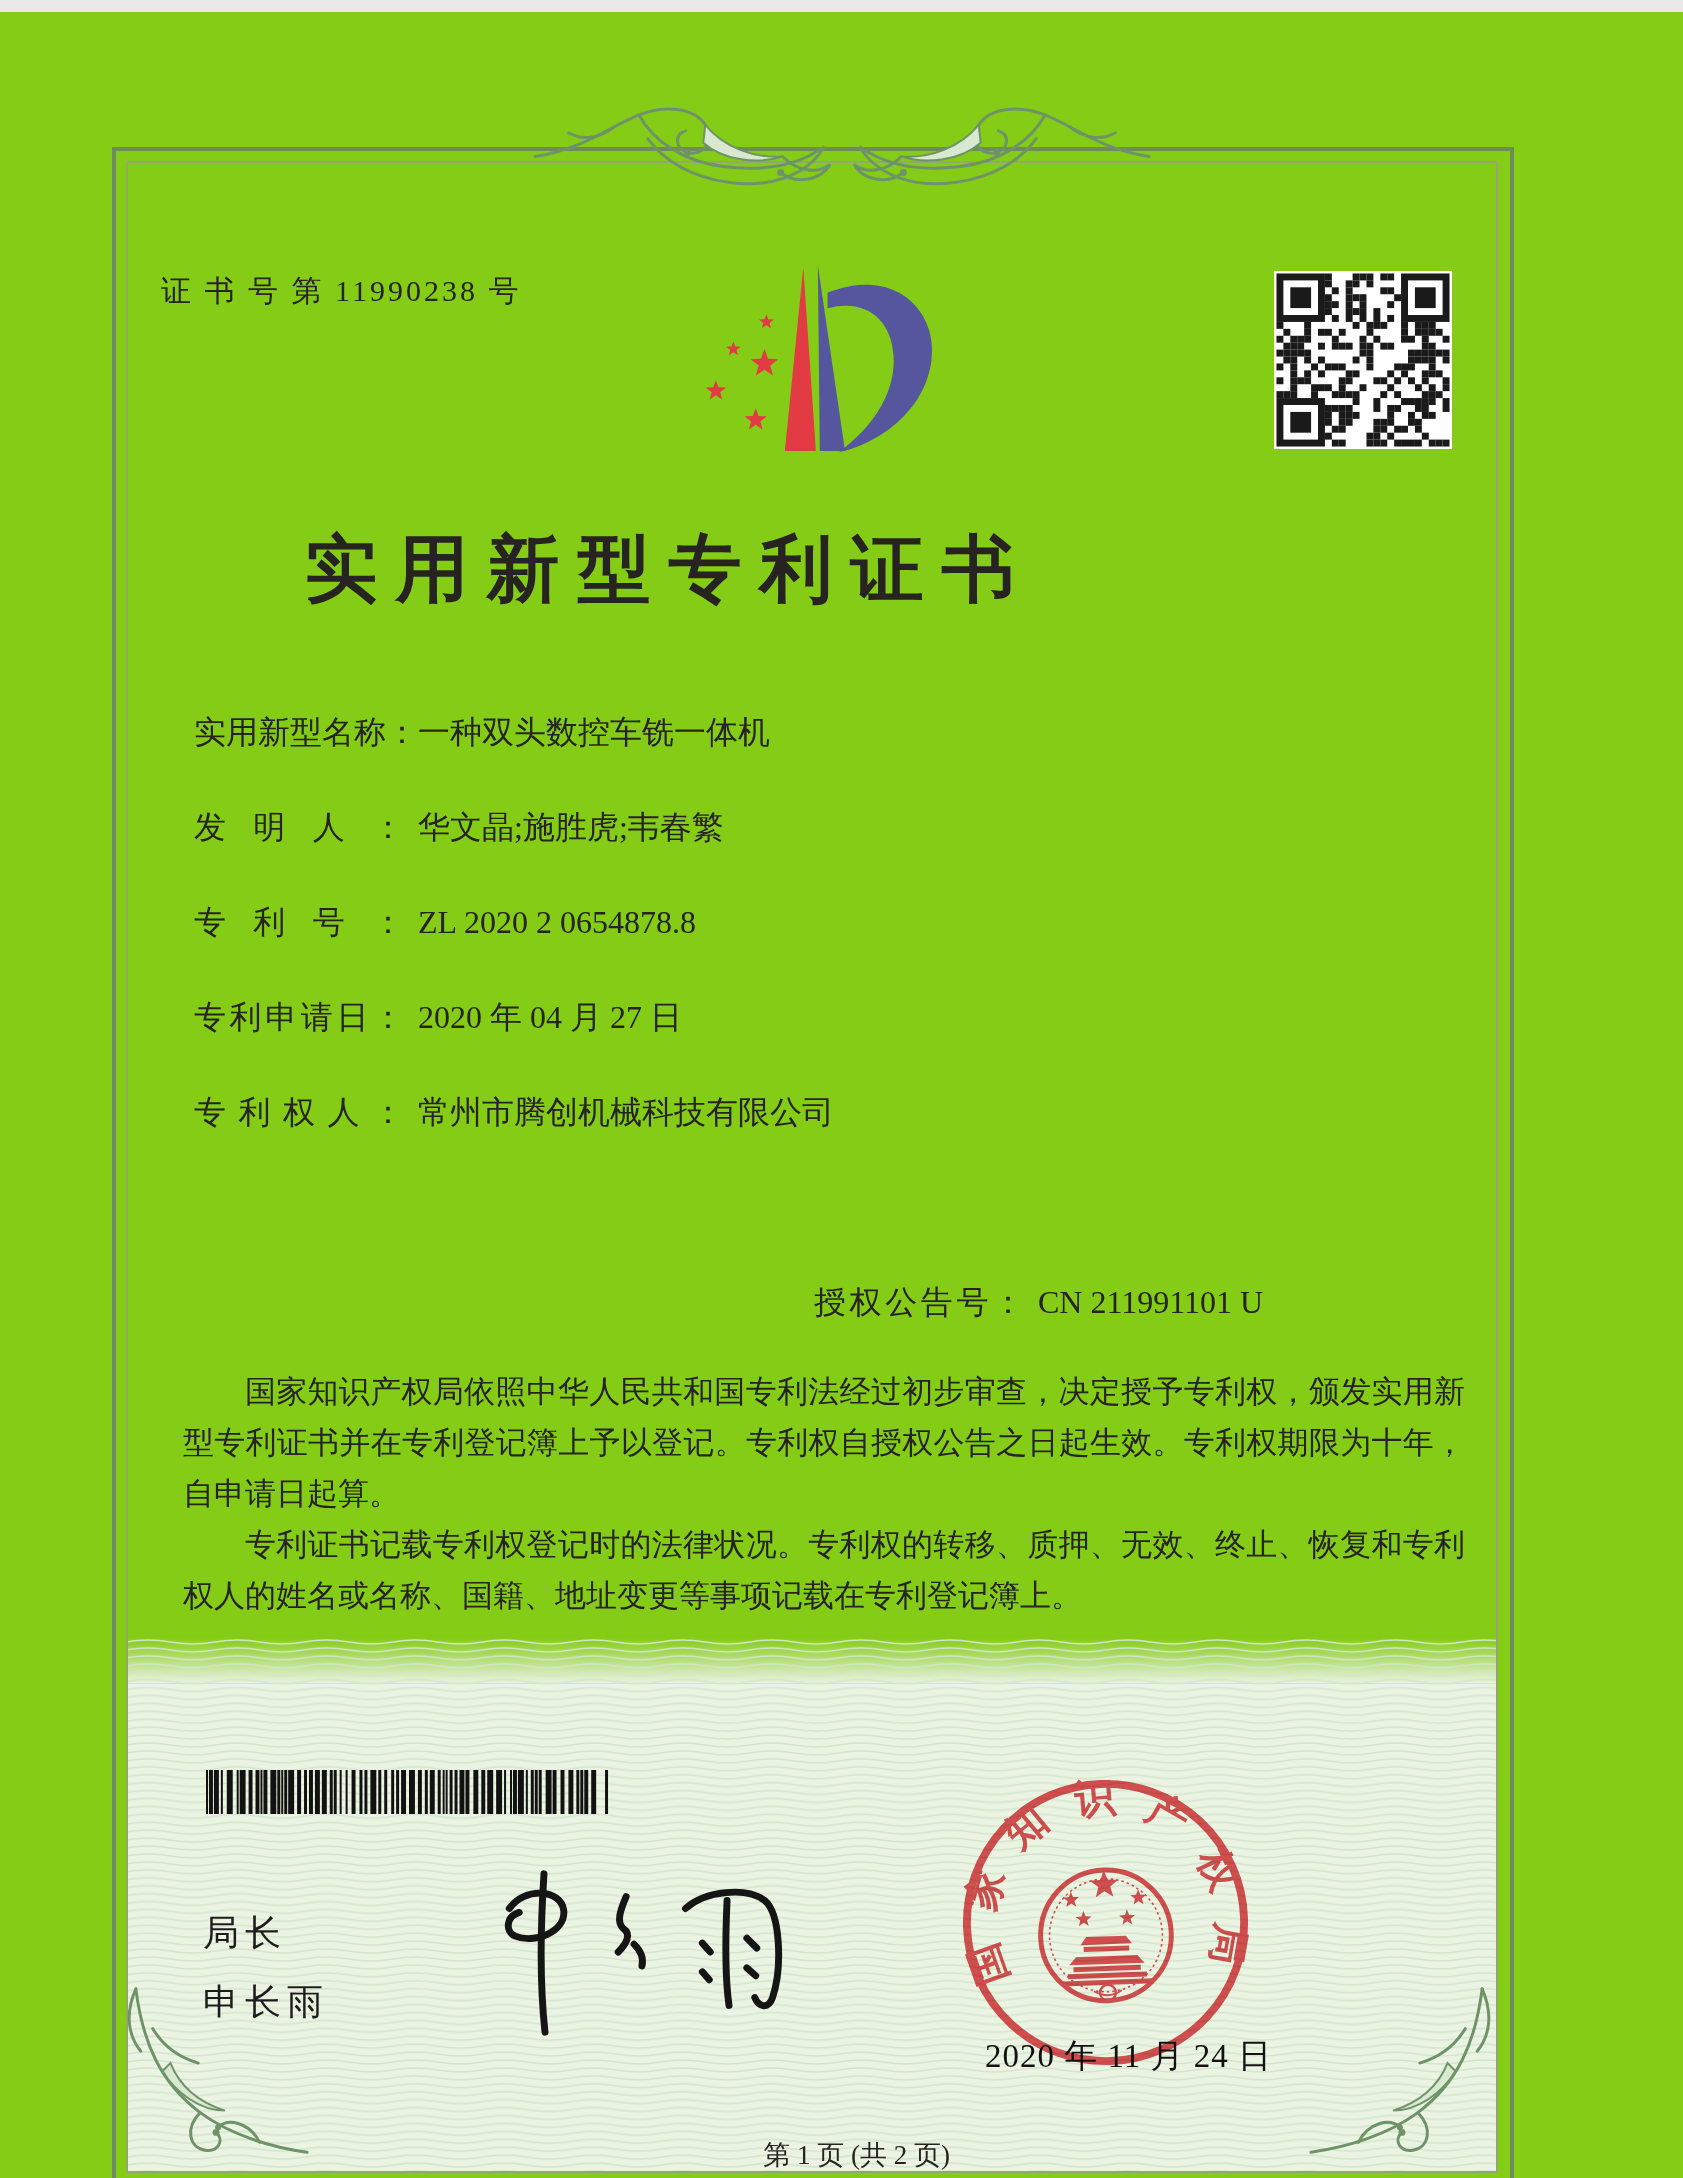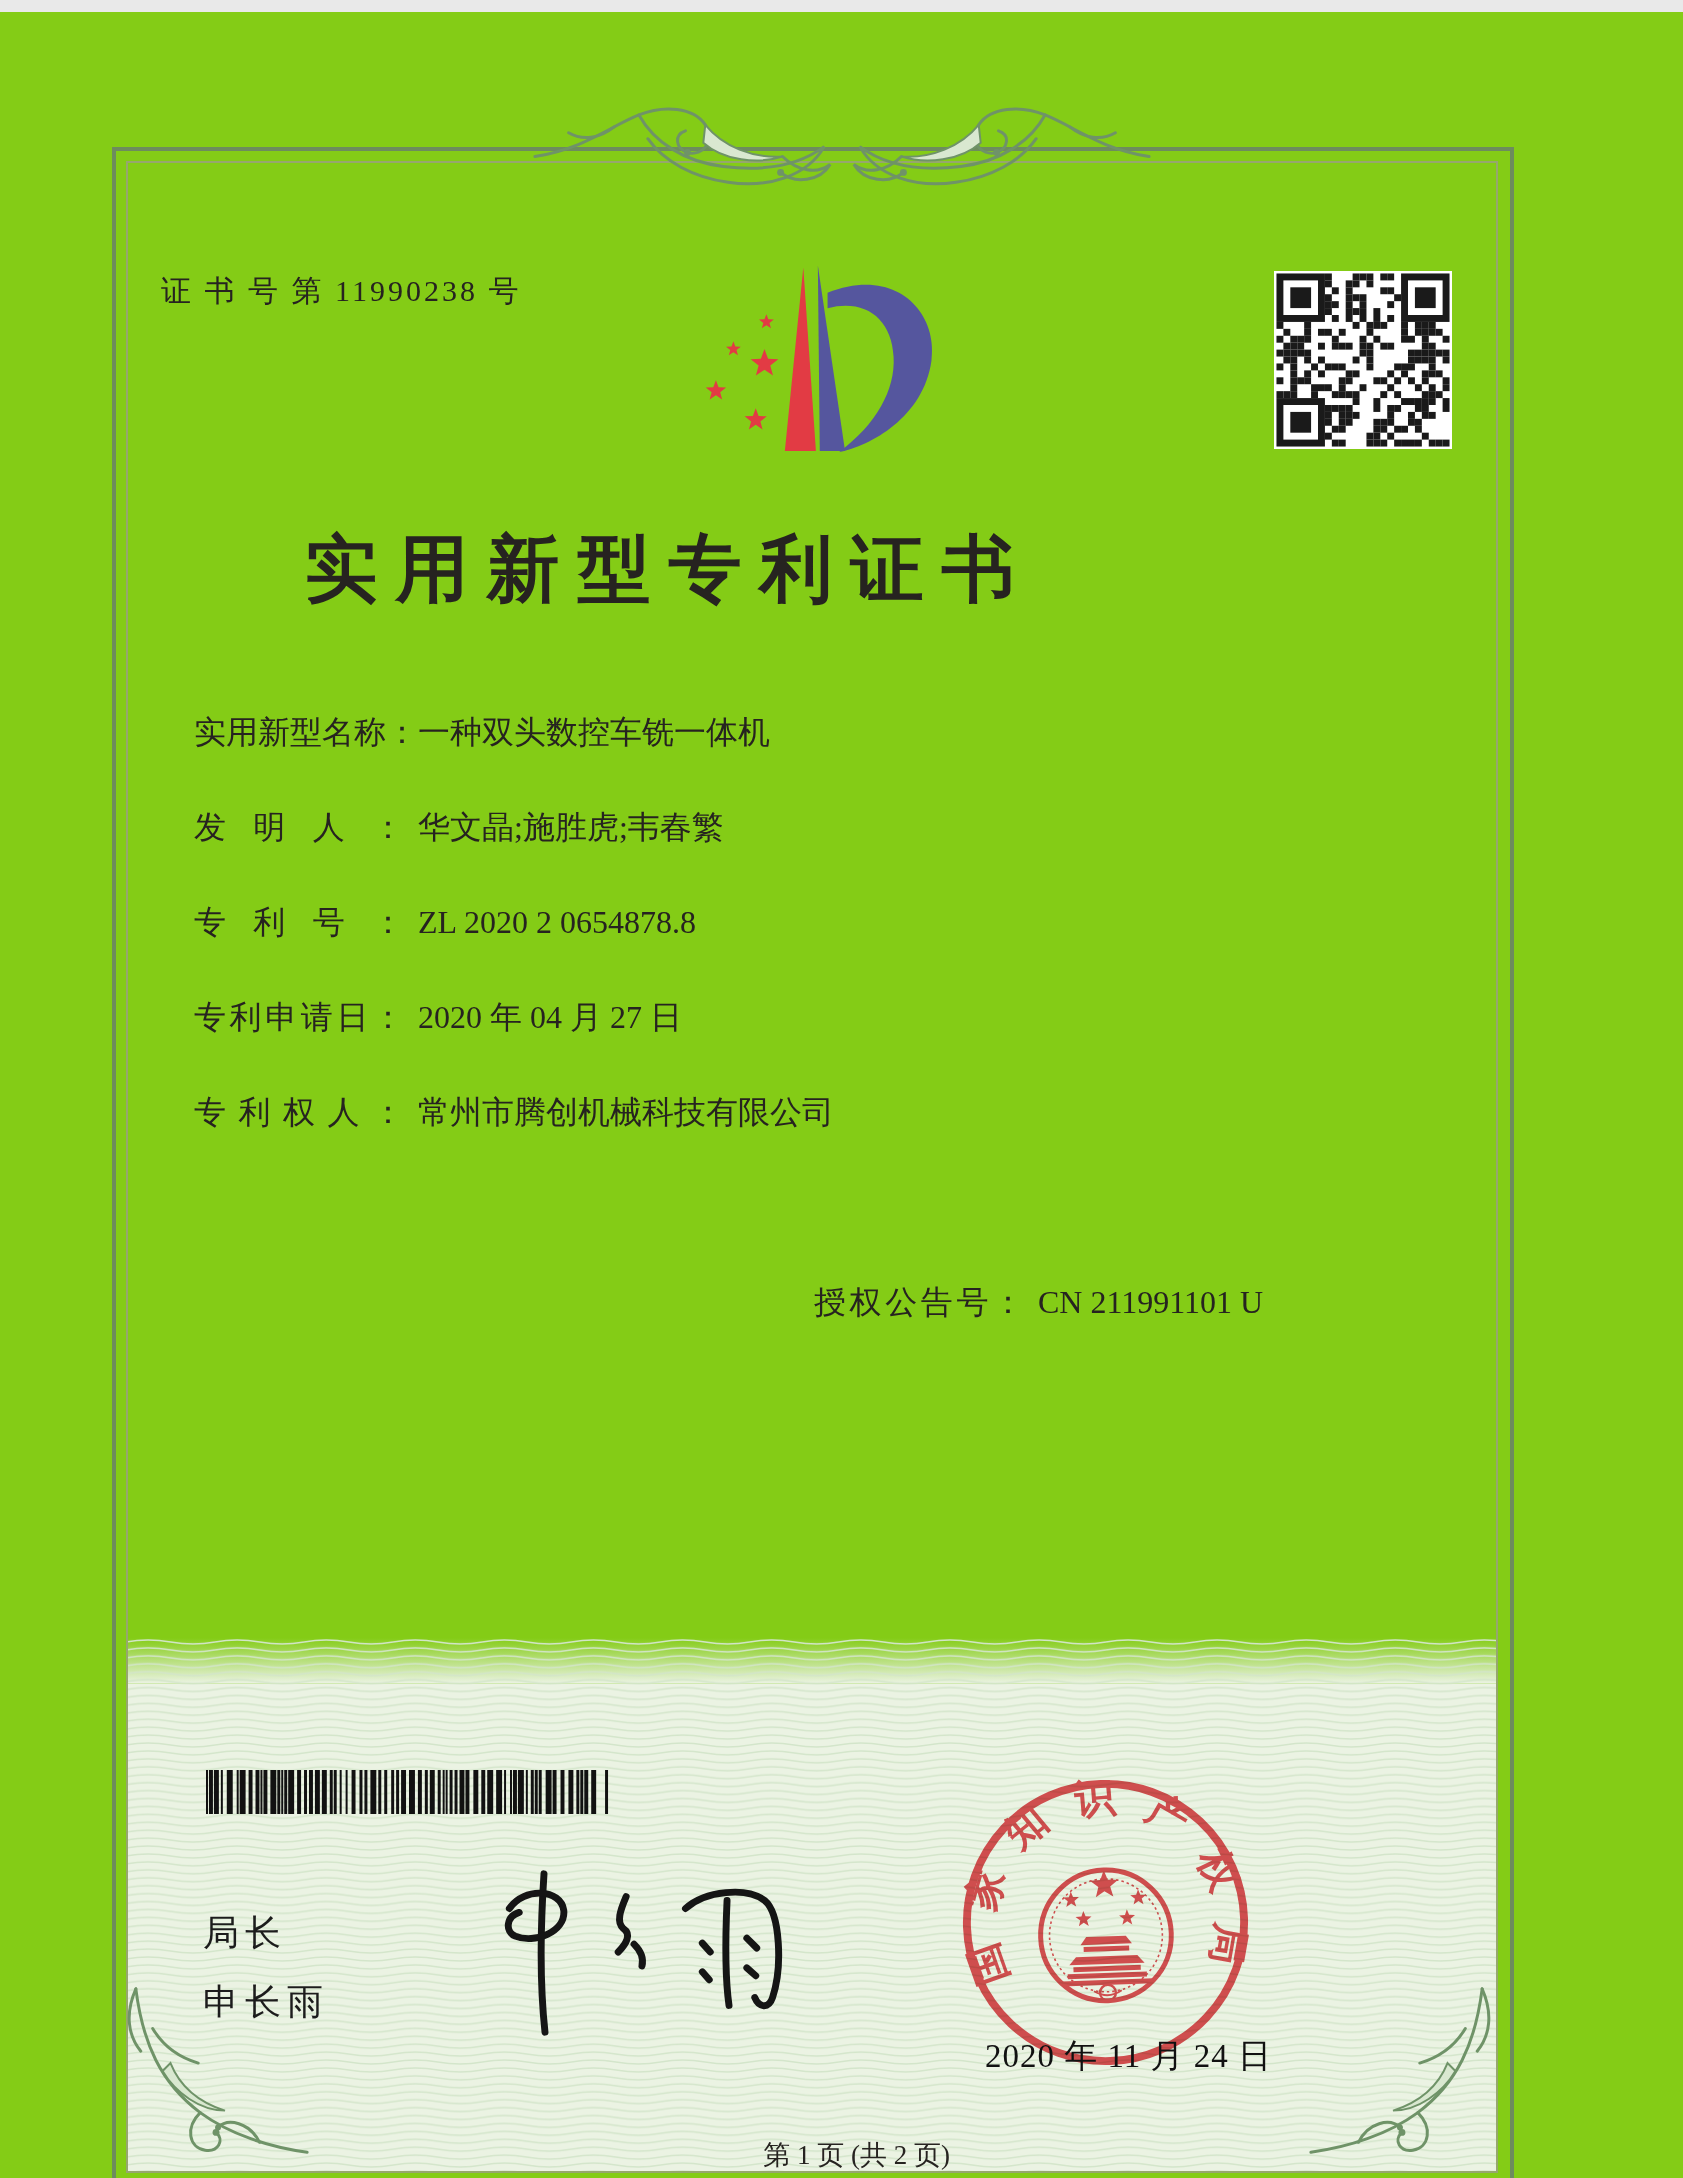--- a/index.html
+++ b/index.html
@@ -367,20 +367,24 @@
   <div class="abs row content" style="top:984px">
     <span class="flabel">专利申请日：</span><span class="fvalue">2020 年 04 月 27 日</span>
   </div>
   <div class="abs row content" style="top:1079px">
     <span class="flabel">专利权人：</span><span class="fvalue">常州市腾创机械科技有限公司</span>
   </div>
   <div class="abs row2 content" style="top:1269px">
     <span class="flabel">授权公告号：</span><span class="fvalue">CN 211991101 U</span>
   </div>
 
+  <div class="abs paras content">
+    <p>国家知识产权局依照中华人民共和国专利法经过初步审查，决定授予专利权，颁发实用新型专利证书并在专利登记簿上予以登记。专利权自授权公告之日起生效。专利权期限为十年，自申请日起算。</p>
+    <p>专利证书记载专利权登记时的法律状况。专利权的转移、质押、无效、终止、恢复和专利权人的姓名或名称、国籍、地址变更等事项记载在专利登记簿上。</p>
+  </div>
 
   <svg class="abs barcode" id="barcode-svg" viewBox="0 0 410 44" preserveAspectRatio="none">
       <rect x="0" y="0" width="2" height="44" fill="#111"></rect>
       <rect x="3" y="0" width="4" height="44" fill="#111"></rect>
       <rect x="8" y="0" width="5" height="44" fill="#111"></rect>
       <rect x="15" y="0" width="2" height="44" fill="#111"></rect>
       <rect x="21" y="0" width="6" height="44" fill="#111"></rect>
       <rect x="31" y="0" width="2" height="44" fill="#111"></rect>
       <rect x="34" y="0" width="6" height="44" fill="#111"></rect>
       <rect x="43" y="0" width="4" height="44" fill="#111"></rect>

